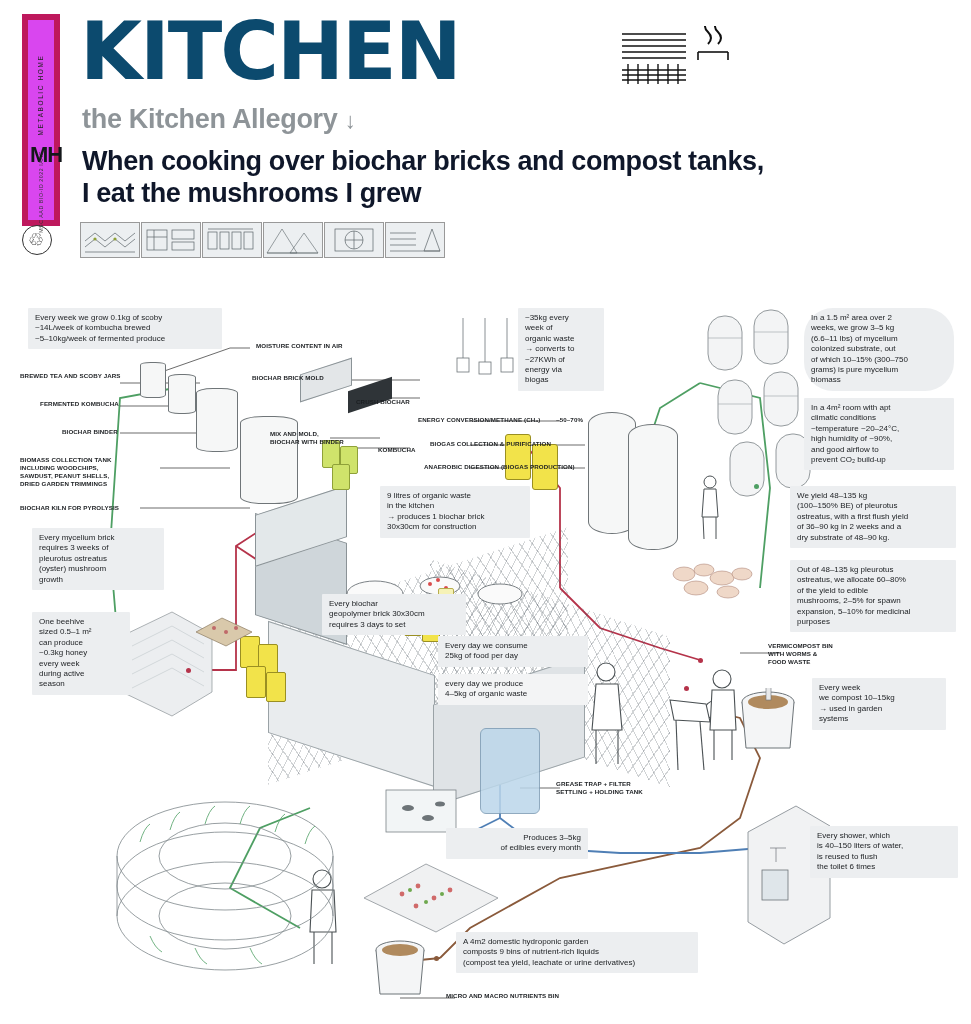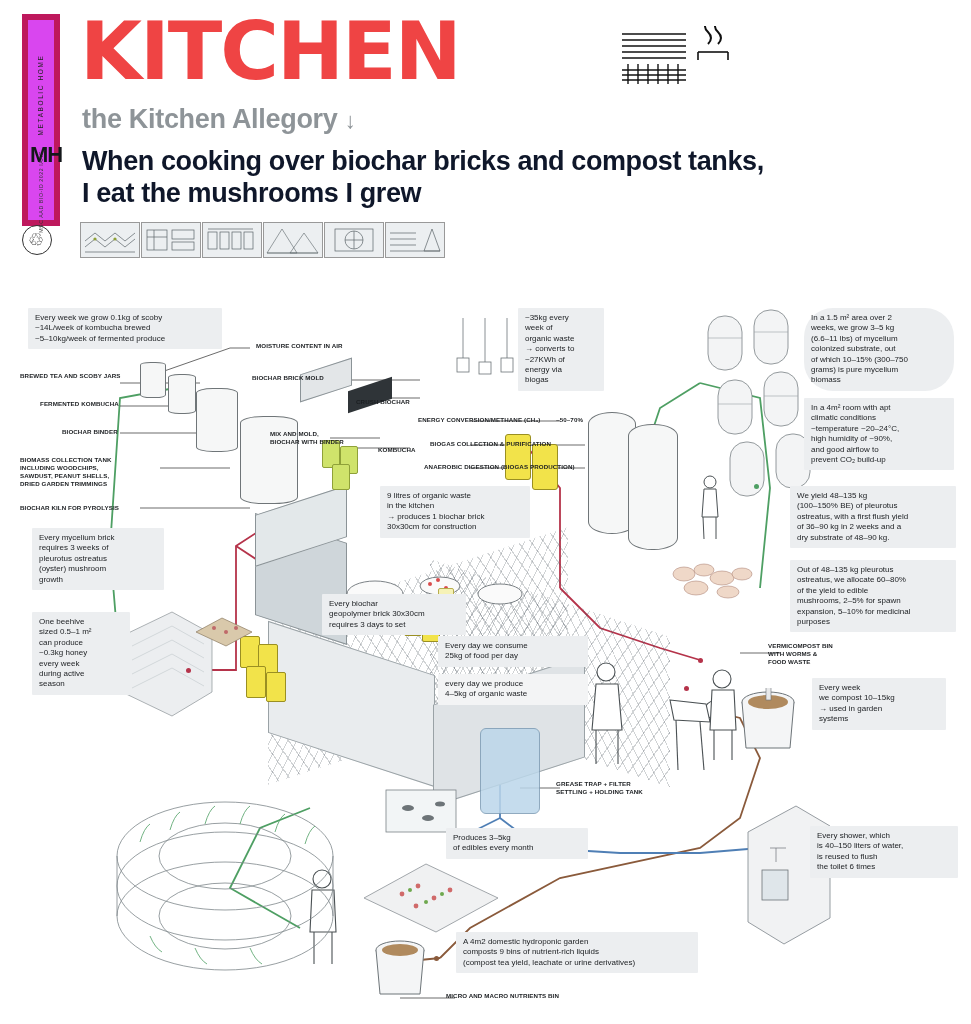--- a/index.html
+++ b/index.html
@@ -29,21 +29,21 @@
     letter-spacing:-1px;
   }
   .vert-tab .vt-sub{
     position:absolute;left:-33px;top:168px;width:92px;
     transform:rotate(-90deg);
     font-size:5.2px;letter-spacing:0.6px;text-align:center;color:#333;line-height:8px;
   }
   .kitchen-title{
     position:absolute;left:80px;top:12px;
     font-size:80px;line-height:80px;font-weight:bold;
-    letter-spacing:-2px;color:#ef4444;
+    letter-spacing:-2px;color:#0c4a6e;
     font-family:"DejaVu Sans", sans-serif;
   }
   .title-deco{position:absolute;left:620px;top:26px;width:130px;height:62px;}
   .allegory{
     position:absolute;left:82px;top:104px;
     font-size:27px;font-weight:bold;color:#8e9498;letter-spacing:-0.3px;
   }
   .allegory .arrow{font-size:22px;color:#8e9498;}
   .headline{
     position:absolute;left:82px;top:145px;width:800px;
@@ -595,21 +595,21 @@
 25kg of food per day</div>
 
   <div class="callout white" style="left:438px;top:386px;width:136px;white-space:pre-line;">every day  we produce
 4–5kg of organic waste</div>
 
   <div class="callout" style="left:812px;top:390px;width:120px;white-space:pre-line;">Every week
 we compost 10–15kg
 → used in garden
 systems</div>
 
-  <div class="callout" style="left:446px;top:540px;width:128px;white-space:pre-line;">Produces 3–5kg
+  <div class="callout" style="left:446px;top:540px;width:128px;white-space:pre-line;text-align:right;">Produces 3–5kg
 of edibles every month</div>
 
   <div class="callout" style="left:810px;top:530px;width:134px;white-space:pre-line;margin-top:8px;">Every shower, which
 is  40–150 liters of water,
 is reused to flush
 the toilet 6 times</div>
 
   <div class="callout" style="left:456px;top:644px;width:228px;white-space:pre-line;">A 4m2 domestic hydroponic garden
 composts 9 bins of nutrient-rich liquids
 (compost tea yield, leachate or urine derivatives)</div>

